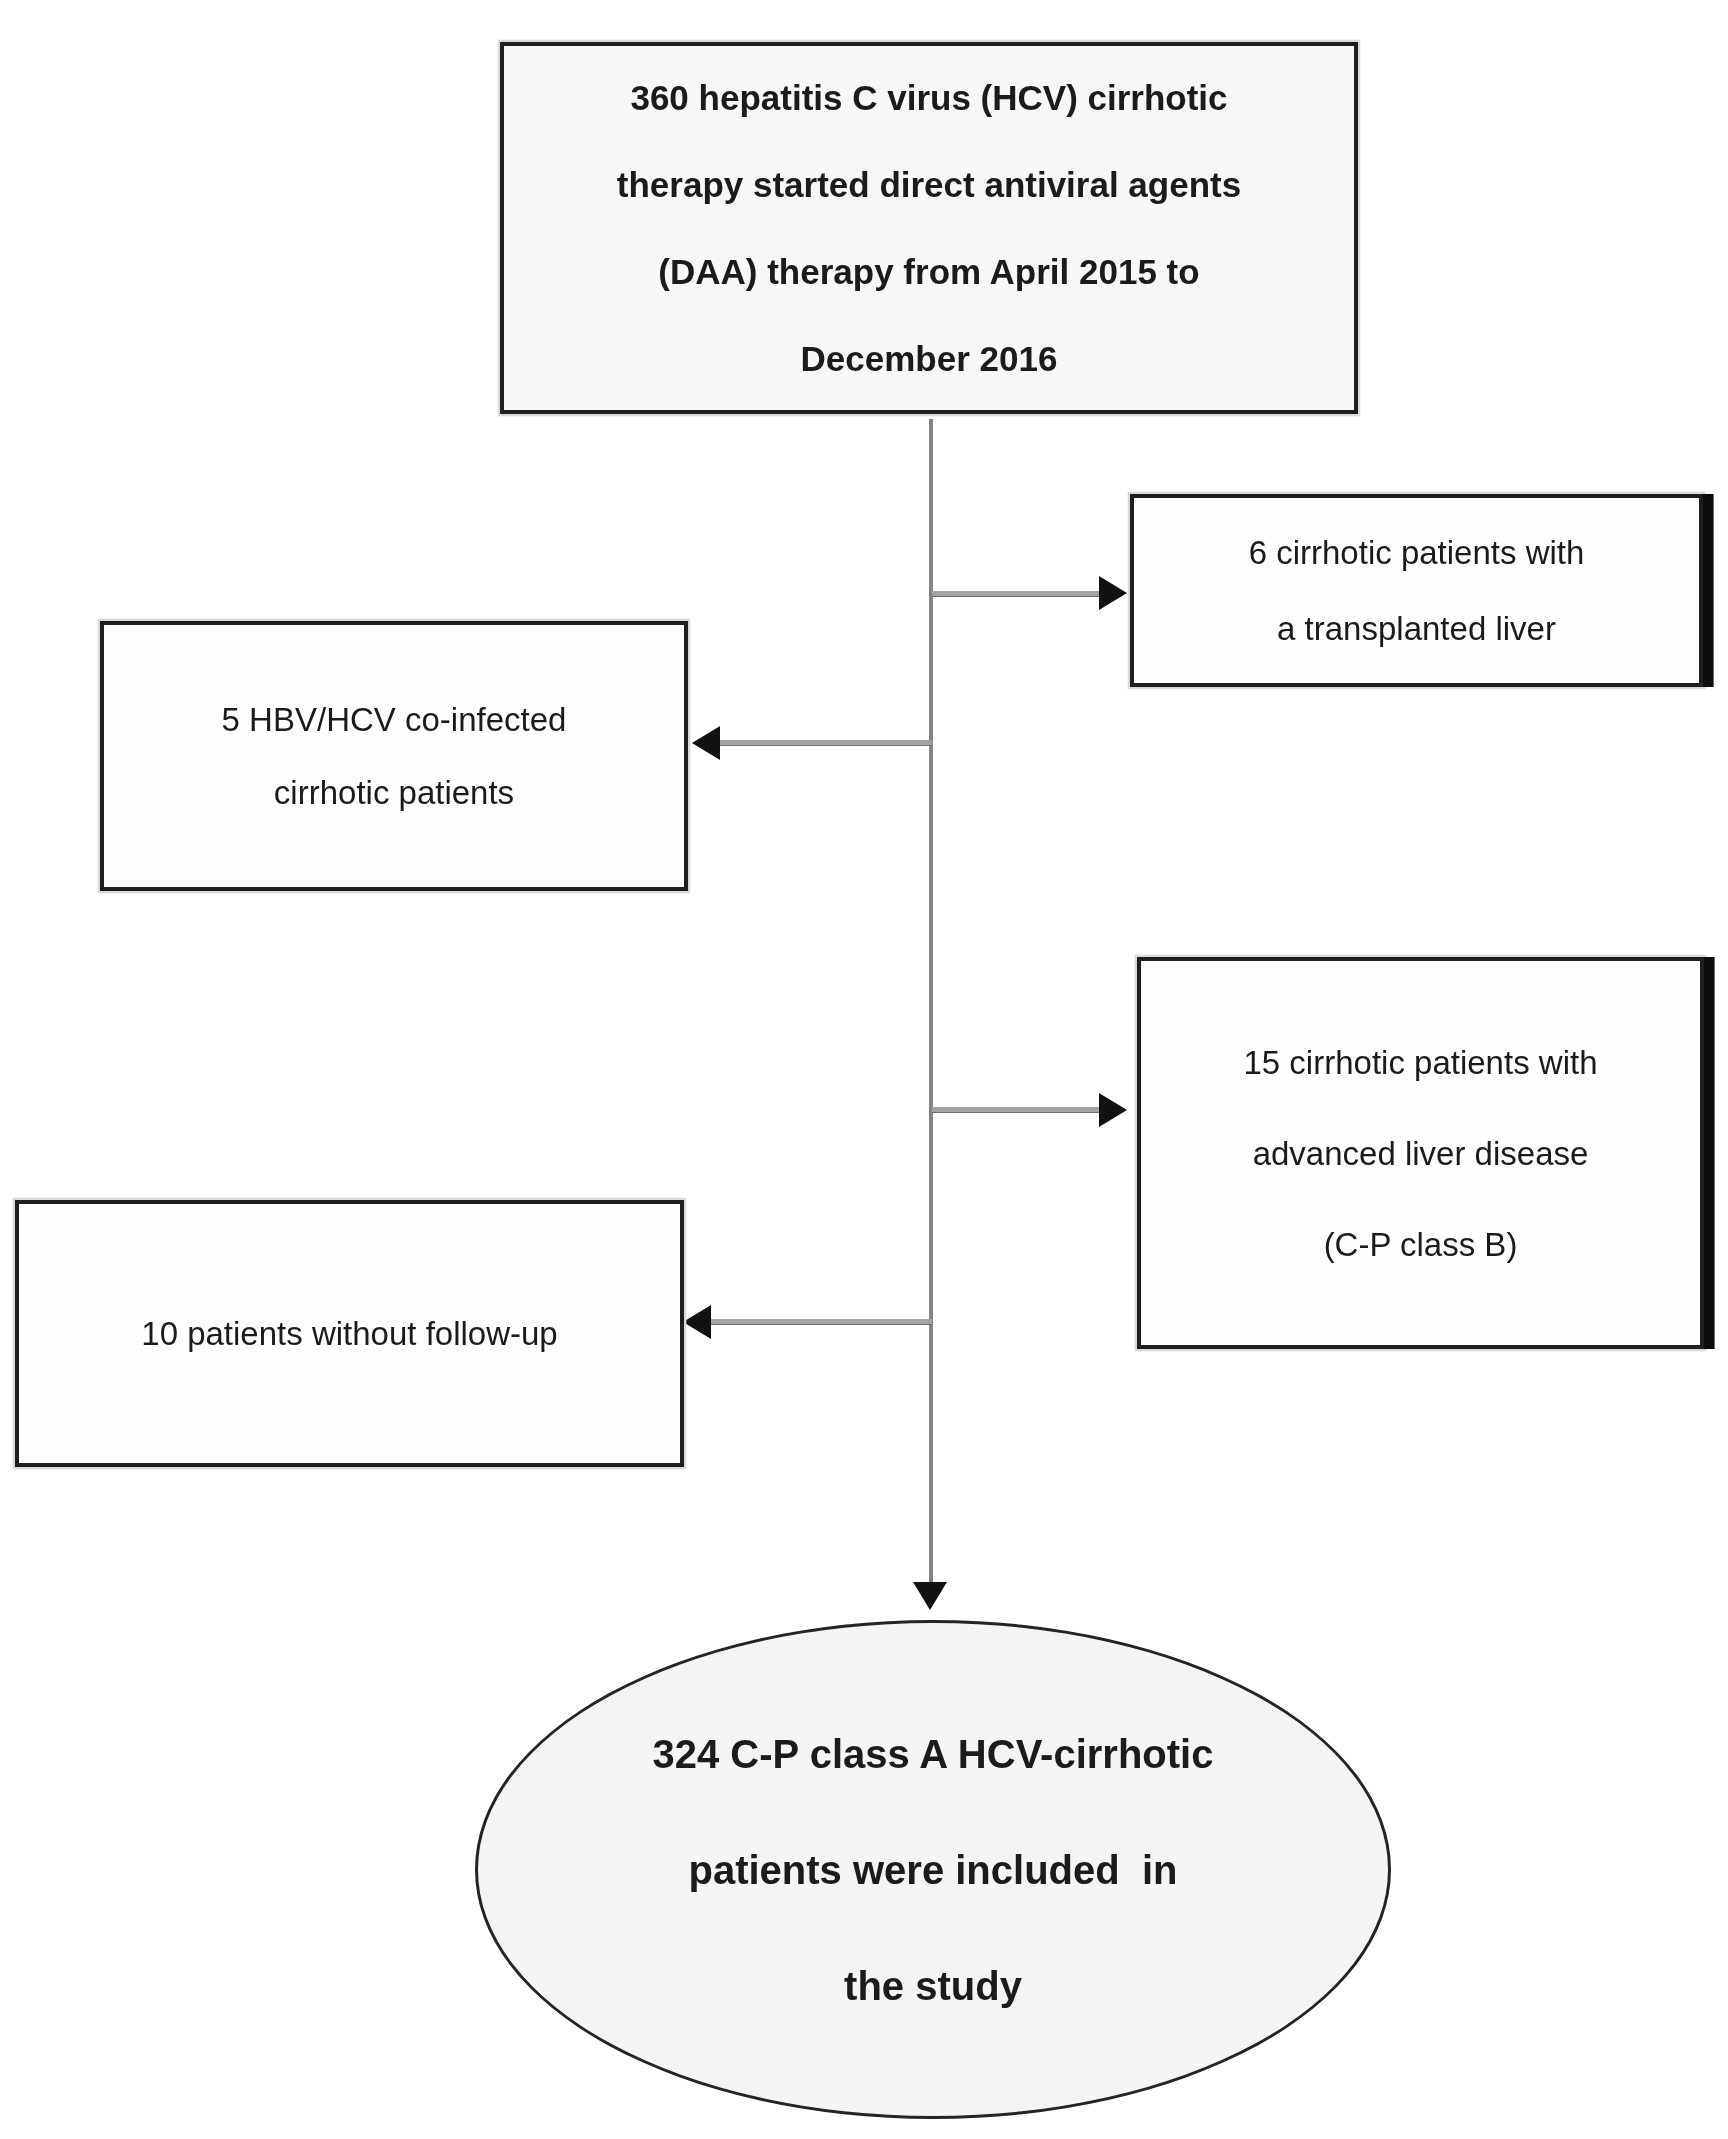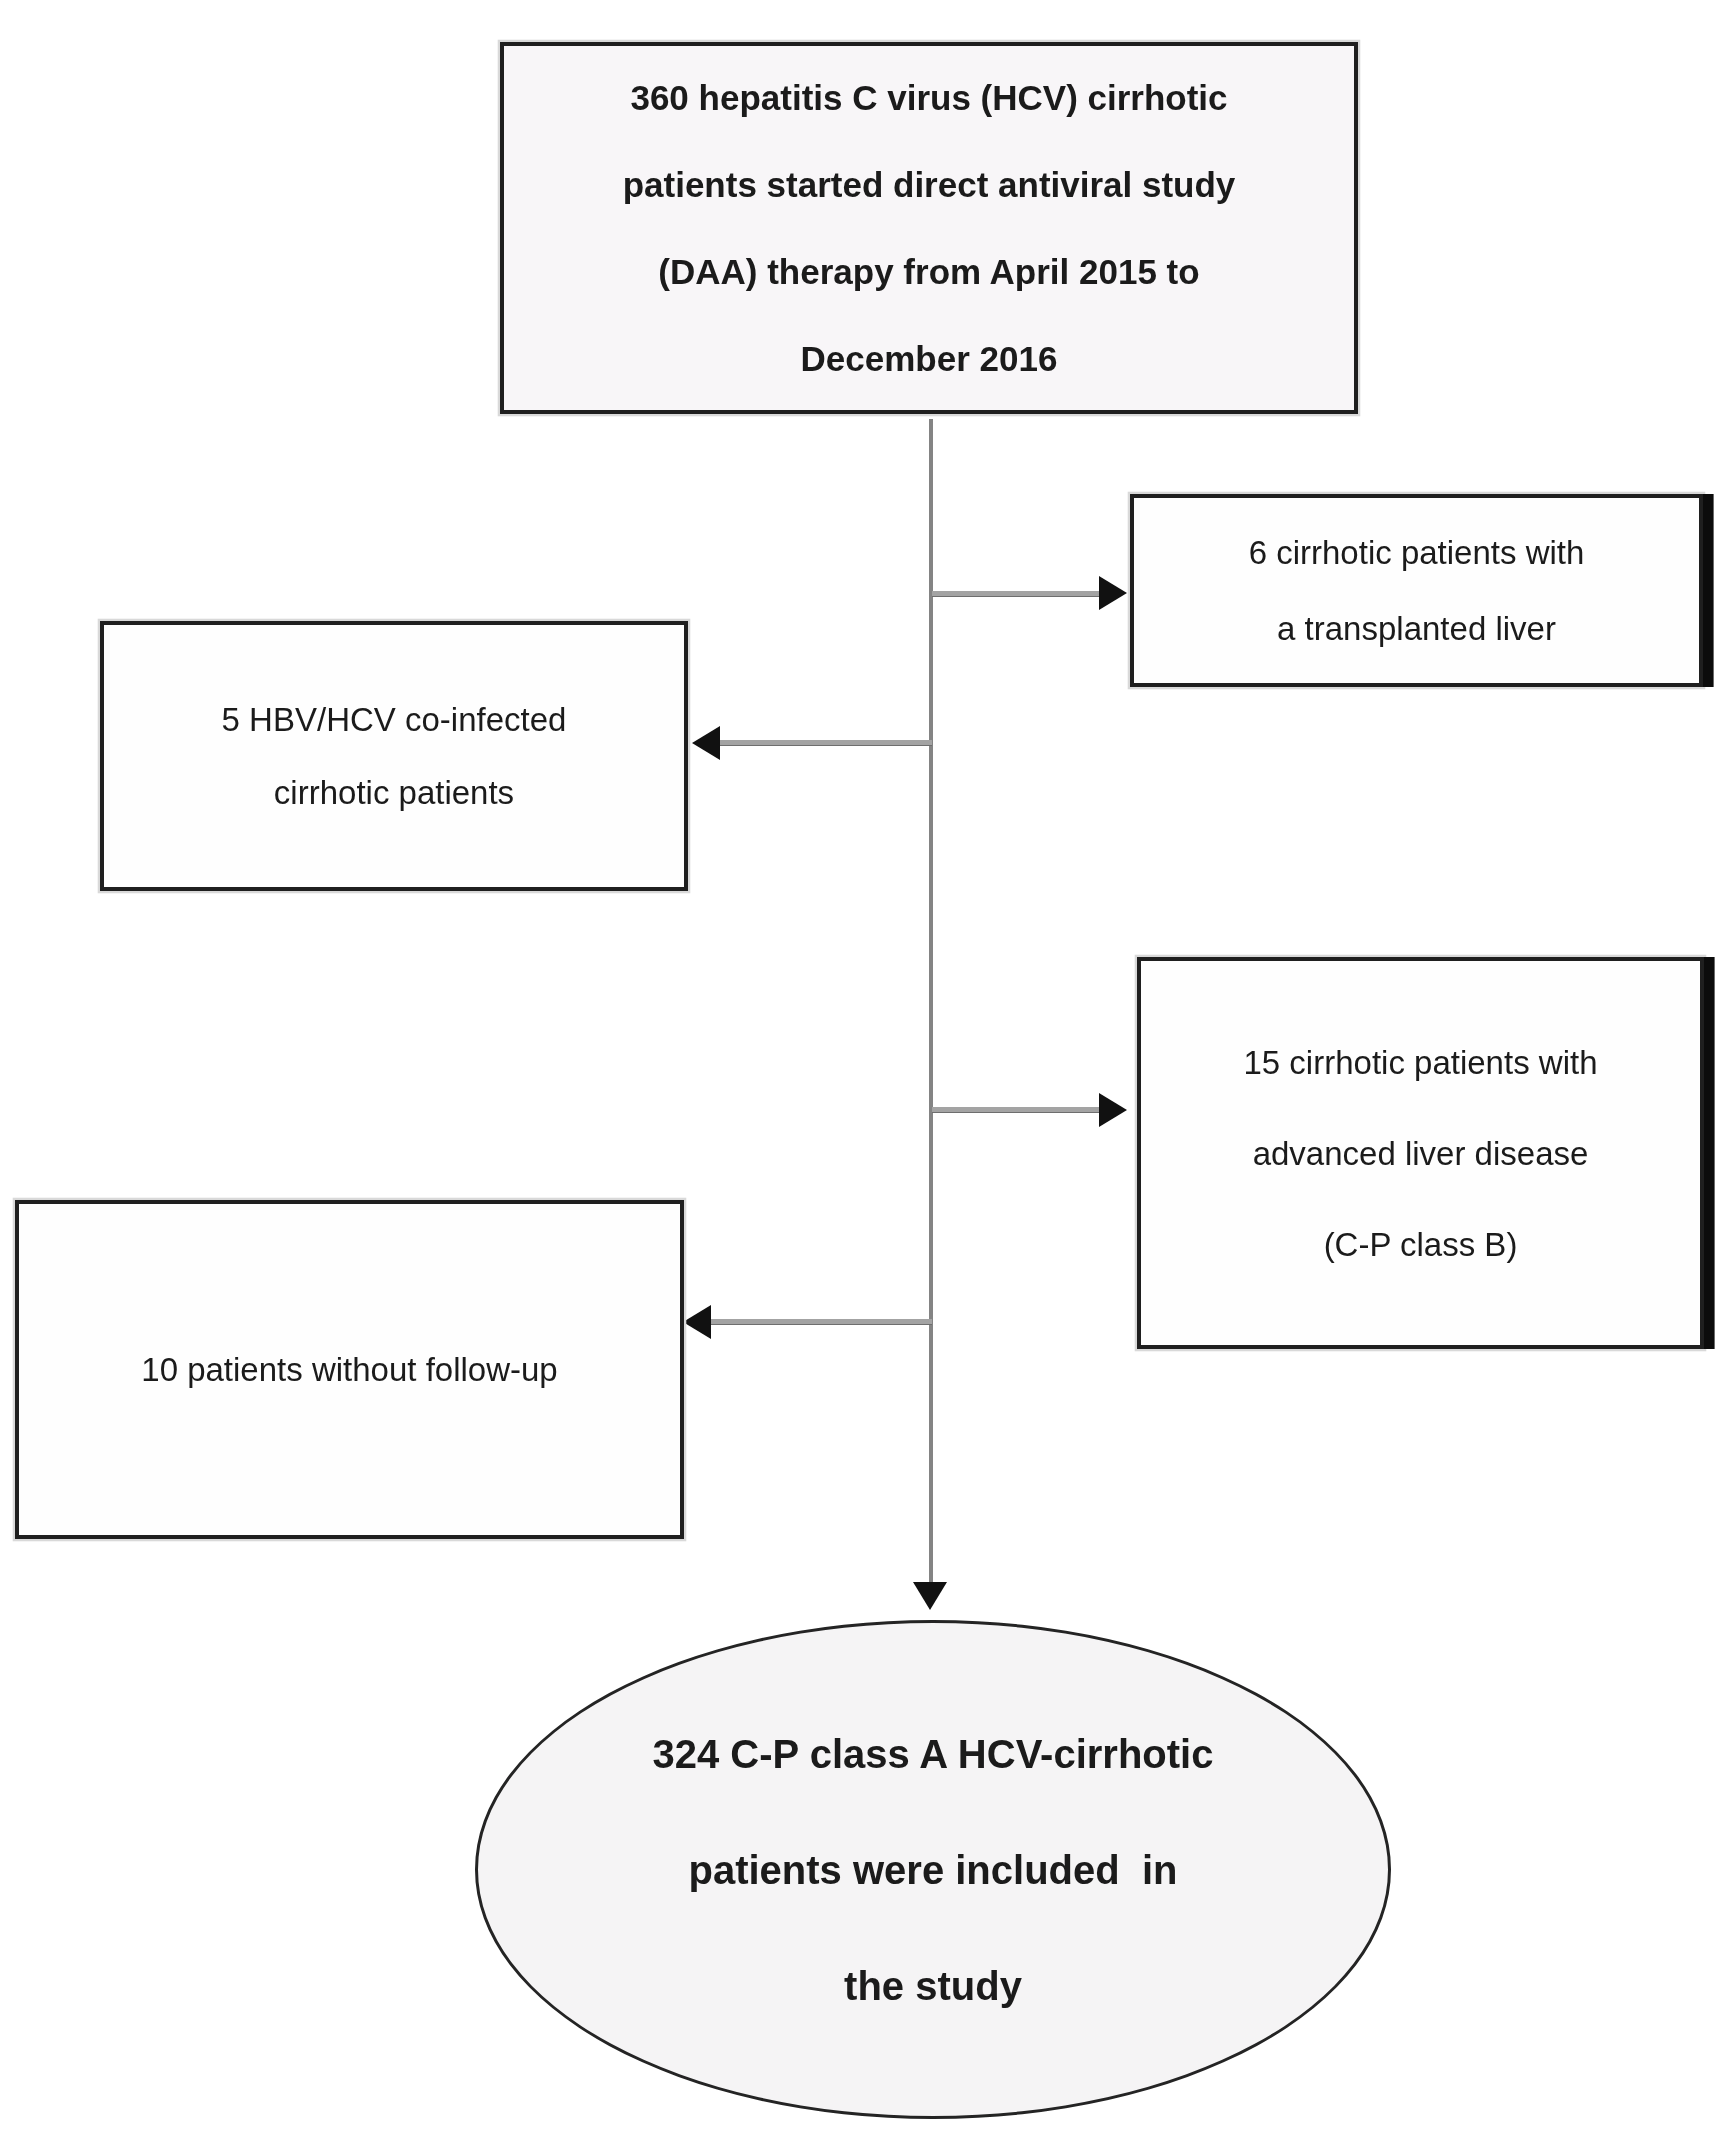--- a/index.html
+++ b/index.html
@@ -35,21 +35,21 @@
     font-weight: bold;
     font-size: 35px;
     line-height: 87px;
   }
   .excl { font-size: 33px; font-weight: normal; }
   .shadow-right { box-shadow: 10.6px 0 0 0 #0c0c0c, 0 0 0 2.3px #d9d9d9; }
 
   .box-transplant { left: 1130px; top: 494px;  width: 573px; height: 193px; line-height: 76px; }
   .box-coinfected { left: 100px;  top: 621px;  width: 588px; height: 270px; line-height: 73px; }
   .box-advanced   { left: 1137px; top: 924px; width: 567px; height: 392px; line-height: 91px; margin-top: 33px; }
-  .box-followup   { left: 15px;   top: 1200px; width: 669px; height: 339px; line-height: 71px; }
+  .box-followup   { left: 15px;   top: 1200px; width: 669px; height: 267px; line-height: 71px; }
 
   .ellipse-node {
     left: 475px; top: 1620px; width: 916px; height: 499px;
     border-radius: 50%;
     border: 3.8px solid #242424;
     background: #f5f4f5;
     font-weight: bold;
     font-size: 40px;
     line-height: 116px;
     box-shadow: none;
@@ -100,21 +100,21 @@
   <div class="hshaft shaft-r2"></div>
   <div class="ah ah-right ah-r2"></div>
 
   <div class="hshaft shaft-l2"></div>
   <div class="ah ah-left ah-l2"></div>
 
   <div class="ah ah-down ah-dn"></div>
 
   <div class="node start-box">
     <div class="tline">360 hepatitis C virus (HCV) cirrhotic</div>
-    <div class="tline">patients started direct antiviral study</div>
+    <div class="tline">therapy started direct antiviral agents</div>
     <div class="tline">(DAA) therapy from April 2015 to</div>
     <div class="tline">December 2016</div>
   </div>
 
   <div class="node excl shadow-right box-transplant">
     <div class="tline">6 cirrhotic patients with</div>
     <div class="tline">a transplanted liver</div>
   </div>
 
   <div class="node excl box-coinfected">

